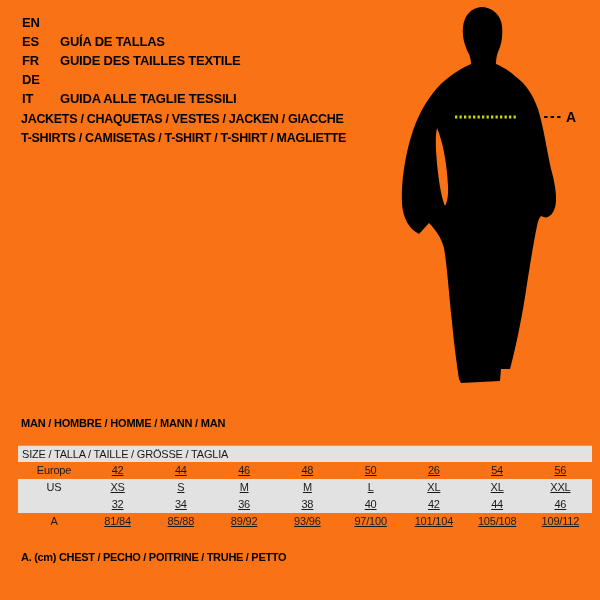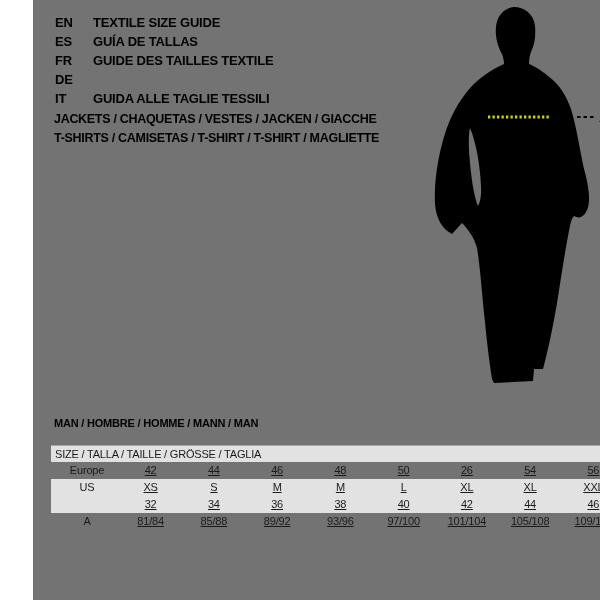--- a/index.html
+++ b/index.html
@@ -1,21 +1,21 @@
 <!DOCTYPE html>
 <html style="--accent_dash: #cdd800; --row_shade: #e2e2e2; --table_border: #a6a6a6; --silhouette: #000000;"><head>
 <meta charset="utf-8">
 <style>
   html, body { margin: 0; padding: 0; }
   body {
     width: 600px; height: 600px; background: #ffffff; overflow: hidden;
     font-family: "Liberation Sans", sans-serif; color: #000;
     position: relative;
   }
-  .canvas { position: absolute; inset: 0; background: #737373; margin-left: 33px; }
+  .canvas { position: absolute; inset: 0; background: #f97316; }
 
   
   .langs { position: absolute; left: 22px; top: 13px; }
   .lang-row { display: flex; height: 19px; line-height: 19px; }
   .lang-code { width: 38px; font-size: 13px; font-weight: 700; letter-spacing: -0.2px; }
   .lang-label { font-size: 13px; font-weight: 700; letter-spacing: -0.2px; white-space: nowrap; }
 
   
   .products { position: absolute; left: 21px; top: 110px; }
   .product-line { height: 19px; line-height: 19px; font-size: 12.5px; font-weight: 700;
@@ -45,21 +45,20 @@
               font-weight: 700; letter-spacing: -0.3px; white-space: nowrap; }
 </style>
 </head>
 <body>
 
 <div class="canvas">
 
   <div class="langs">
     <div class="lang-row">
       <span class="lang-code">EN</span>
-      <span class="lang-label">TEXTILE SIZE GUIDE</span>
     </div>
     <div class="lang-row">
       <span class="lang-code">ES</span>
       <span class="lang-label">GUÍA DE TALLAS</span>
     </div>
     <div class="lang-row">
       <span class="lang-code">FR</span>
       <span class="lang-label">GUIDE DES TAILLES TEXTILE</span>
     </div>
     <div class="lang-row">
@@ -165,14 +164,15 @@
       <span class="tcell">85/88</span>
       <span class="tcell">89/92</span>
       <span class="tcell">93/96</span>
       <span class="tcell">97/100</span>
       <span class="tcell">101/104</span>
       <span class="tcell">105/108</span>
       <span class="tcell">109/112</span>
     </div>
   </div>
 
+  <div class="footnote">A. (cm) CHEST / PECHO / POITRINE / TRUHE / PETTO</div>
 
 </div>
 
 </body></html>

